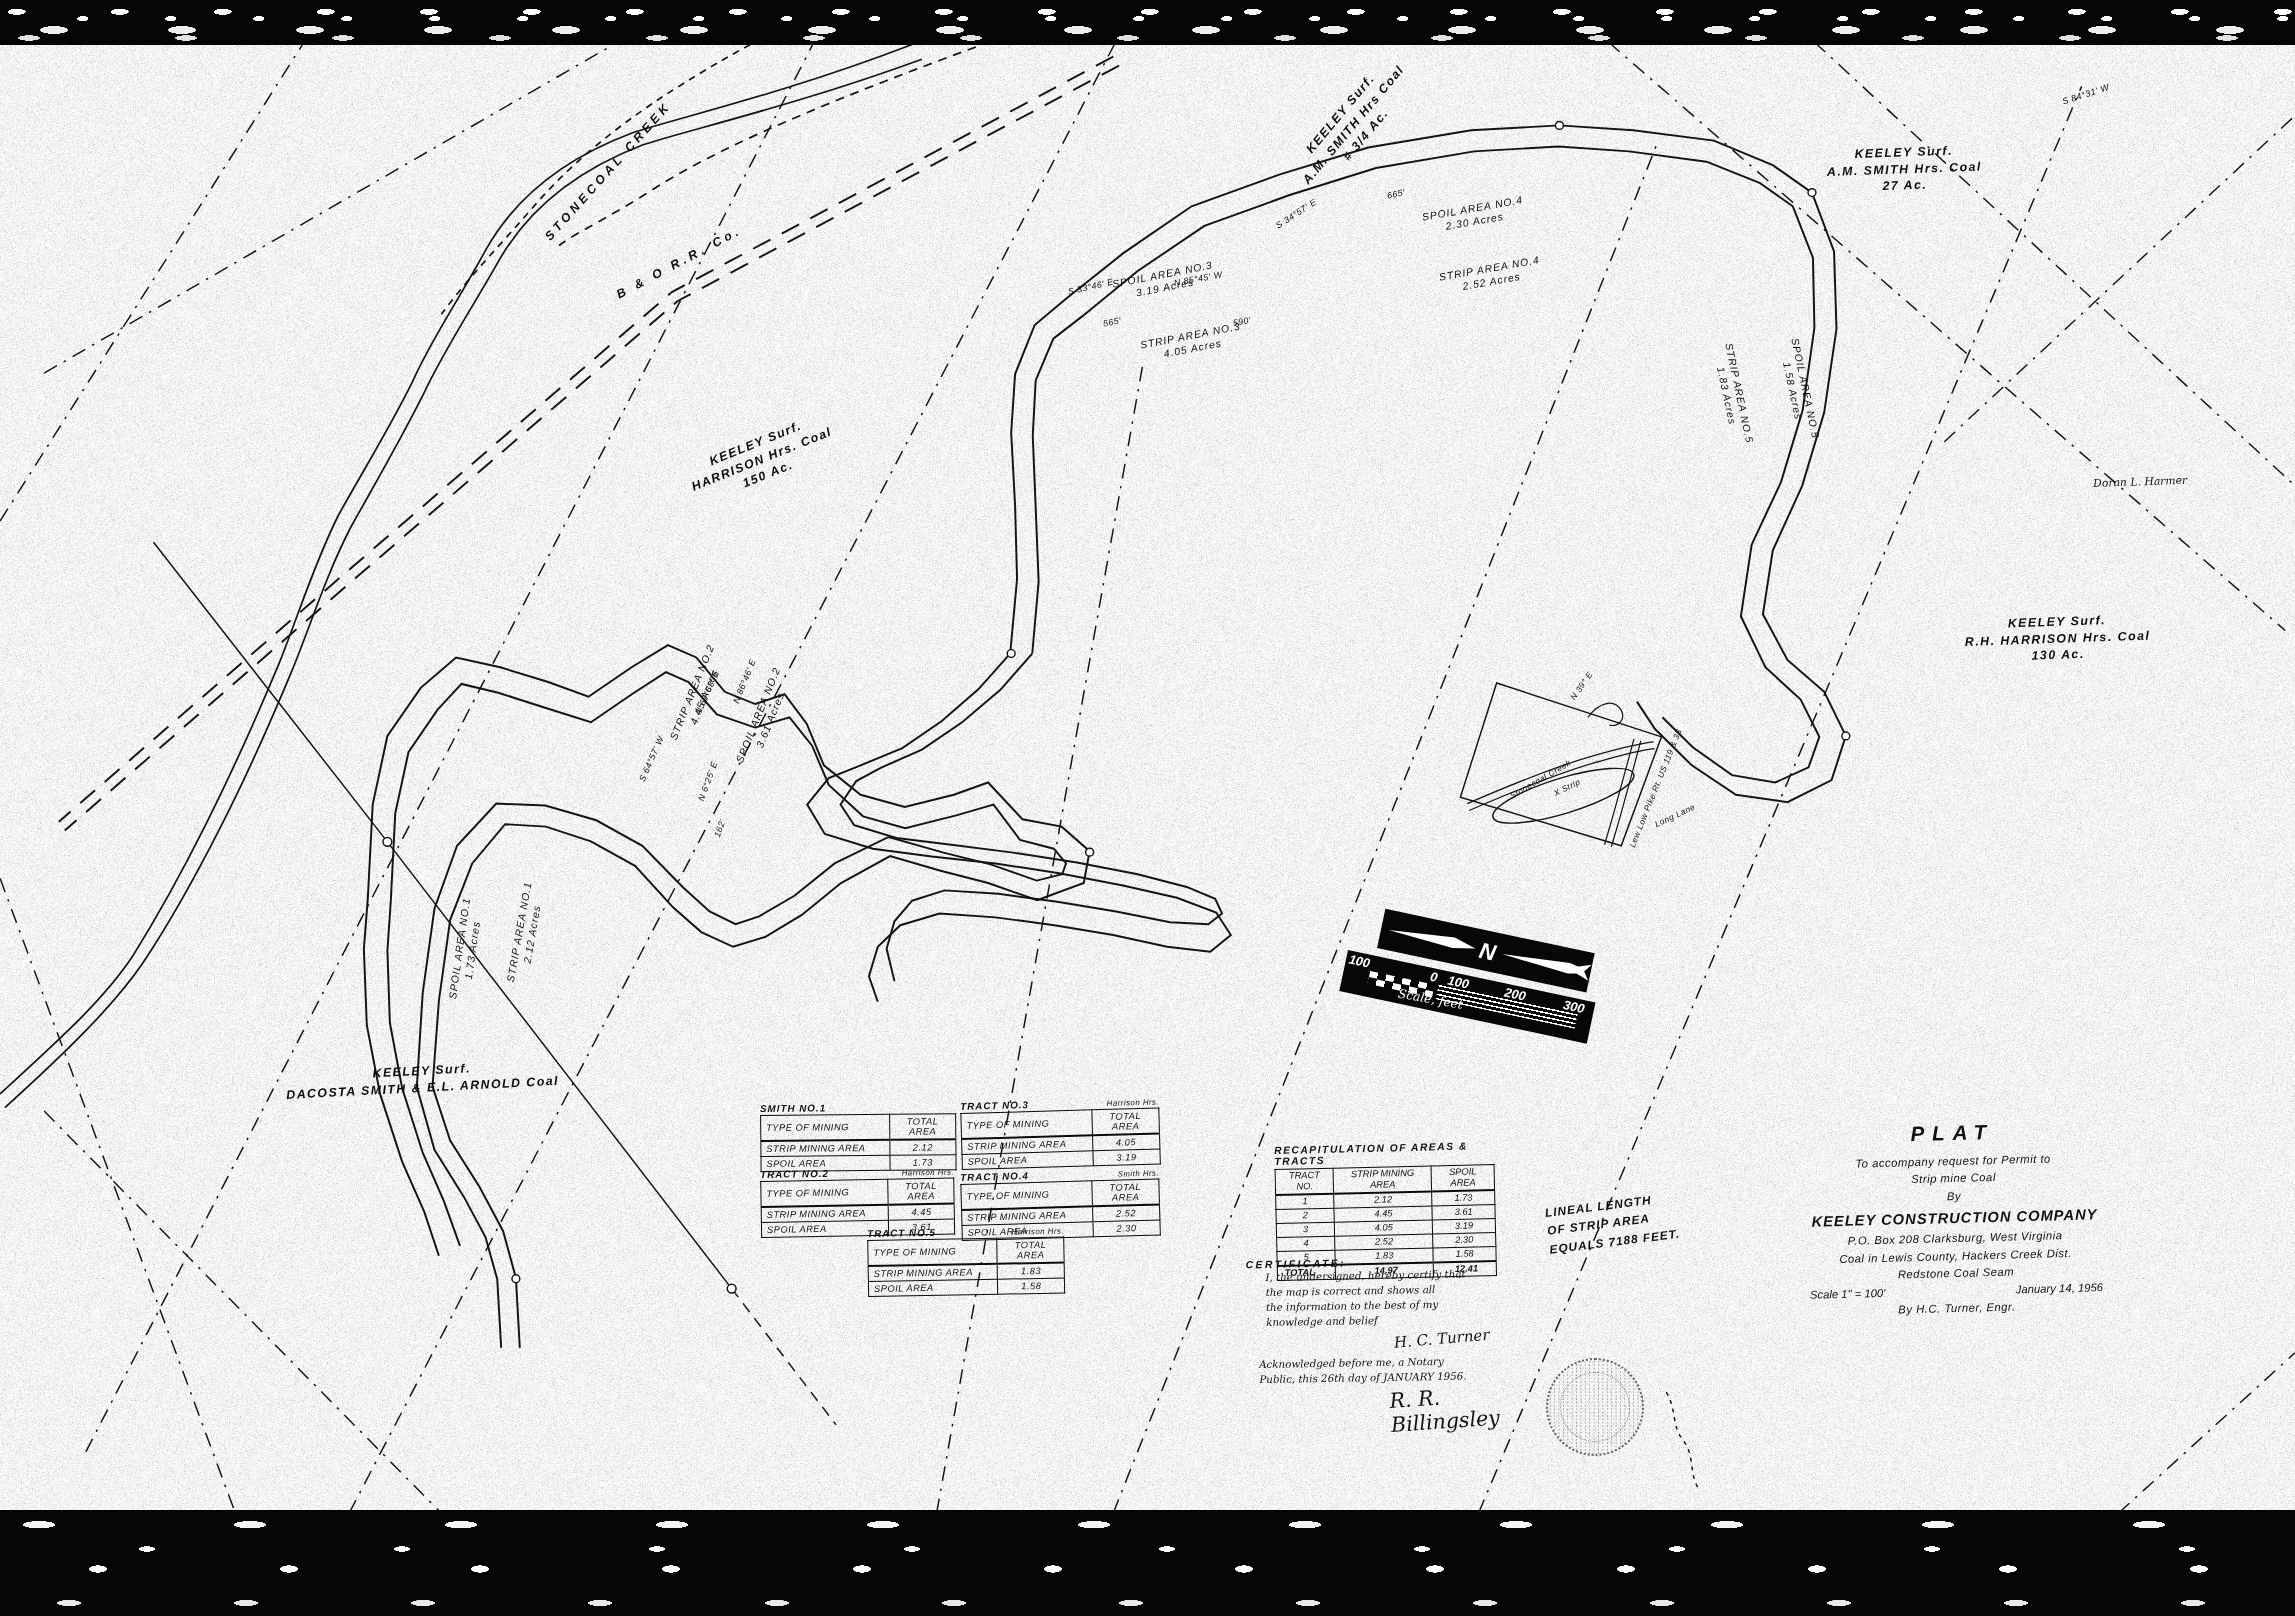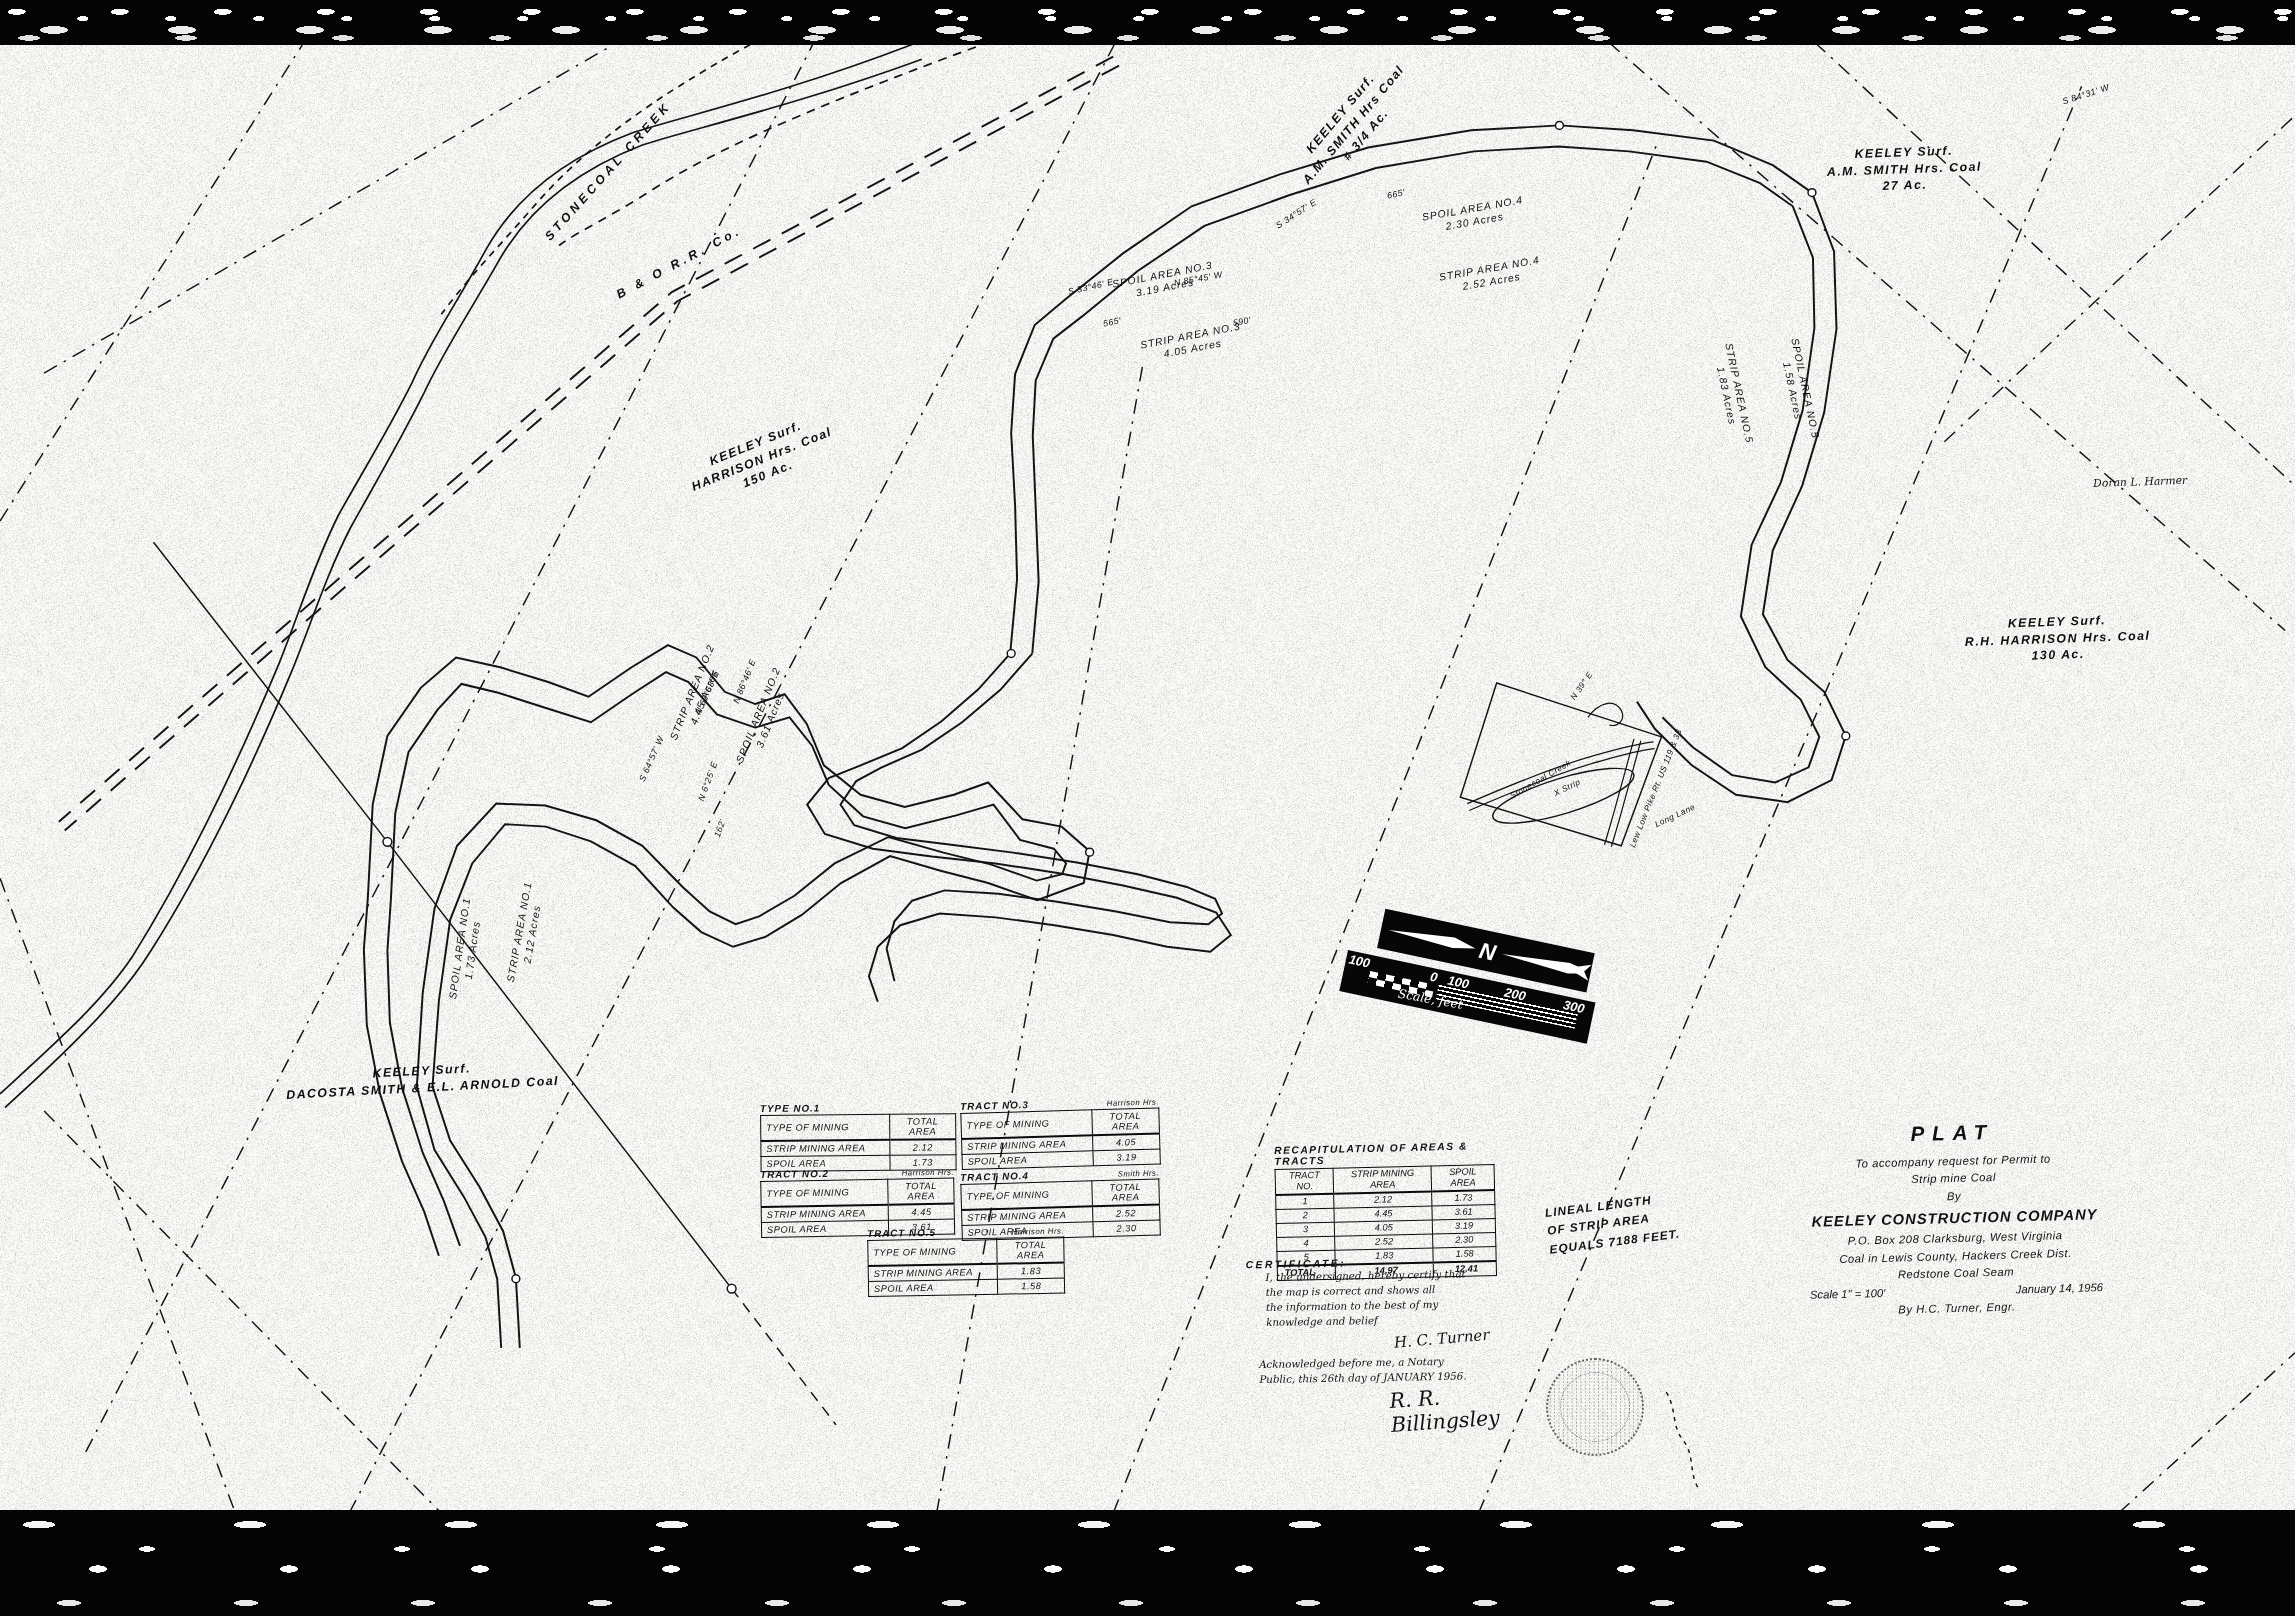--- a/index.html
+++ b/index.html
@@ -301,21 +301,21 @@
         <div>Lew Low Pike  Rt. US 119 &amp; 33</div>
       </div>
       <div class="mlabel inset-label" style="left: 1653px; top: 820px; transform: rotate(-25deg);">
         <div>Long Lane</div>
       </div>
     </div>
 
   <div id="tract-tables">
       <div class="tract" style="left: 760px; top: 1103px; width: 196px; transform: rotate(-0.5deg);">
         <div class="trow">
-          <span>TYPE NO.1</span>
+          <span>SMITH NO.1</span>
           <span class="owner-note"></span>
         </div>
         <table>
           <tbody>
             <tr class="hdr">
               <td>TYPE OF MINING</td>
               <td class="val">TOTAL AREA</td>
             </tr>
             <tr>
               <td>STRIP MINING AREA</td>

